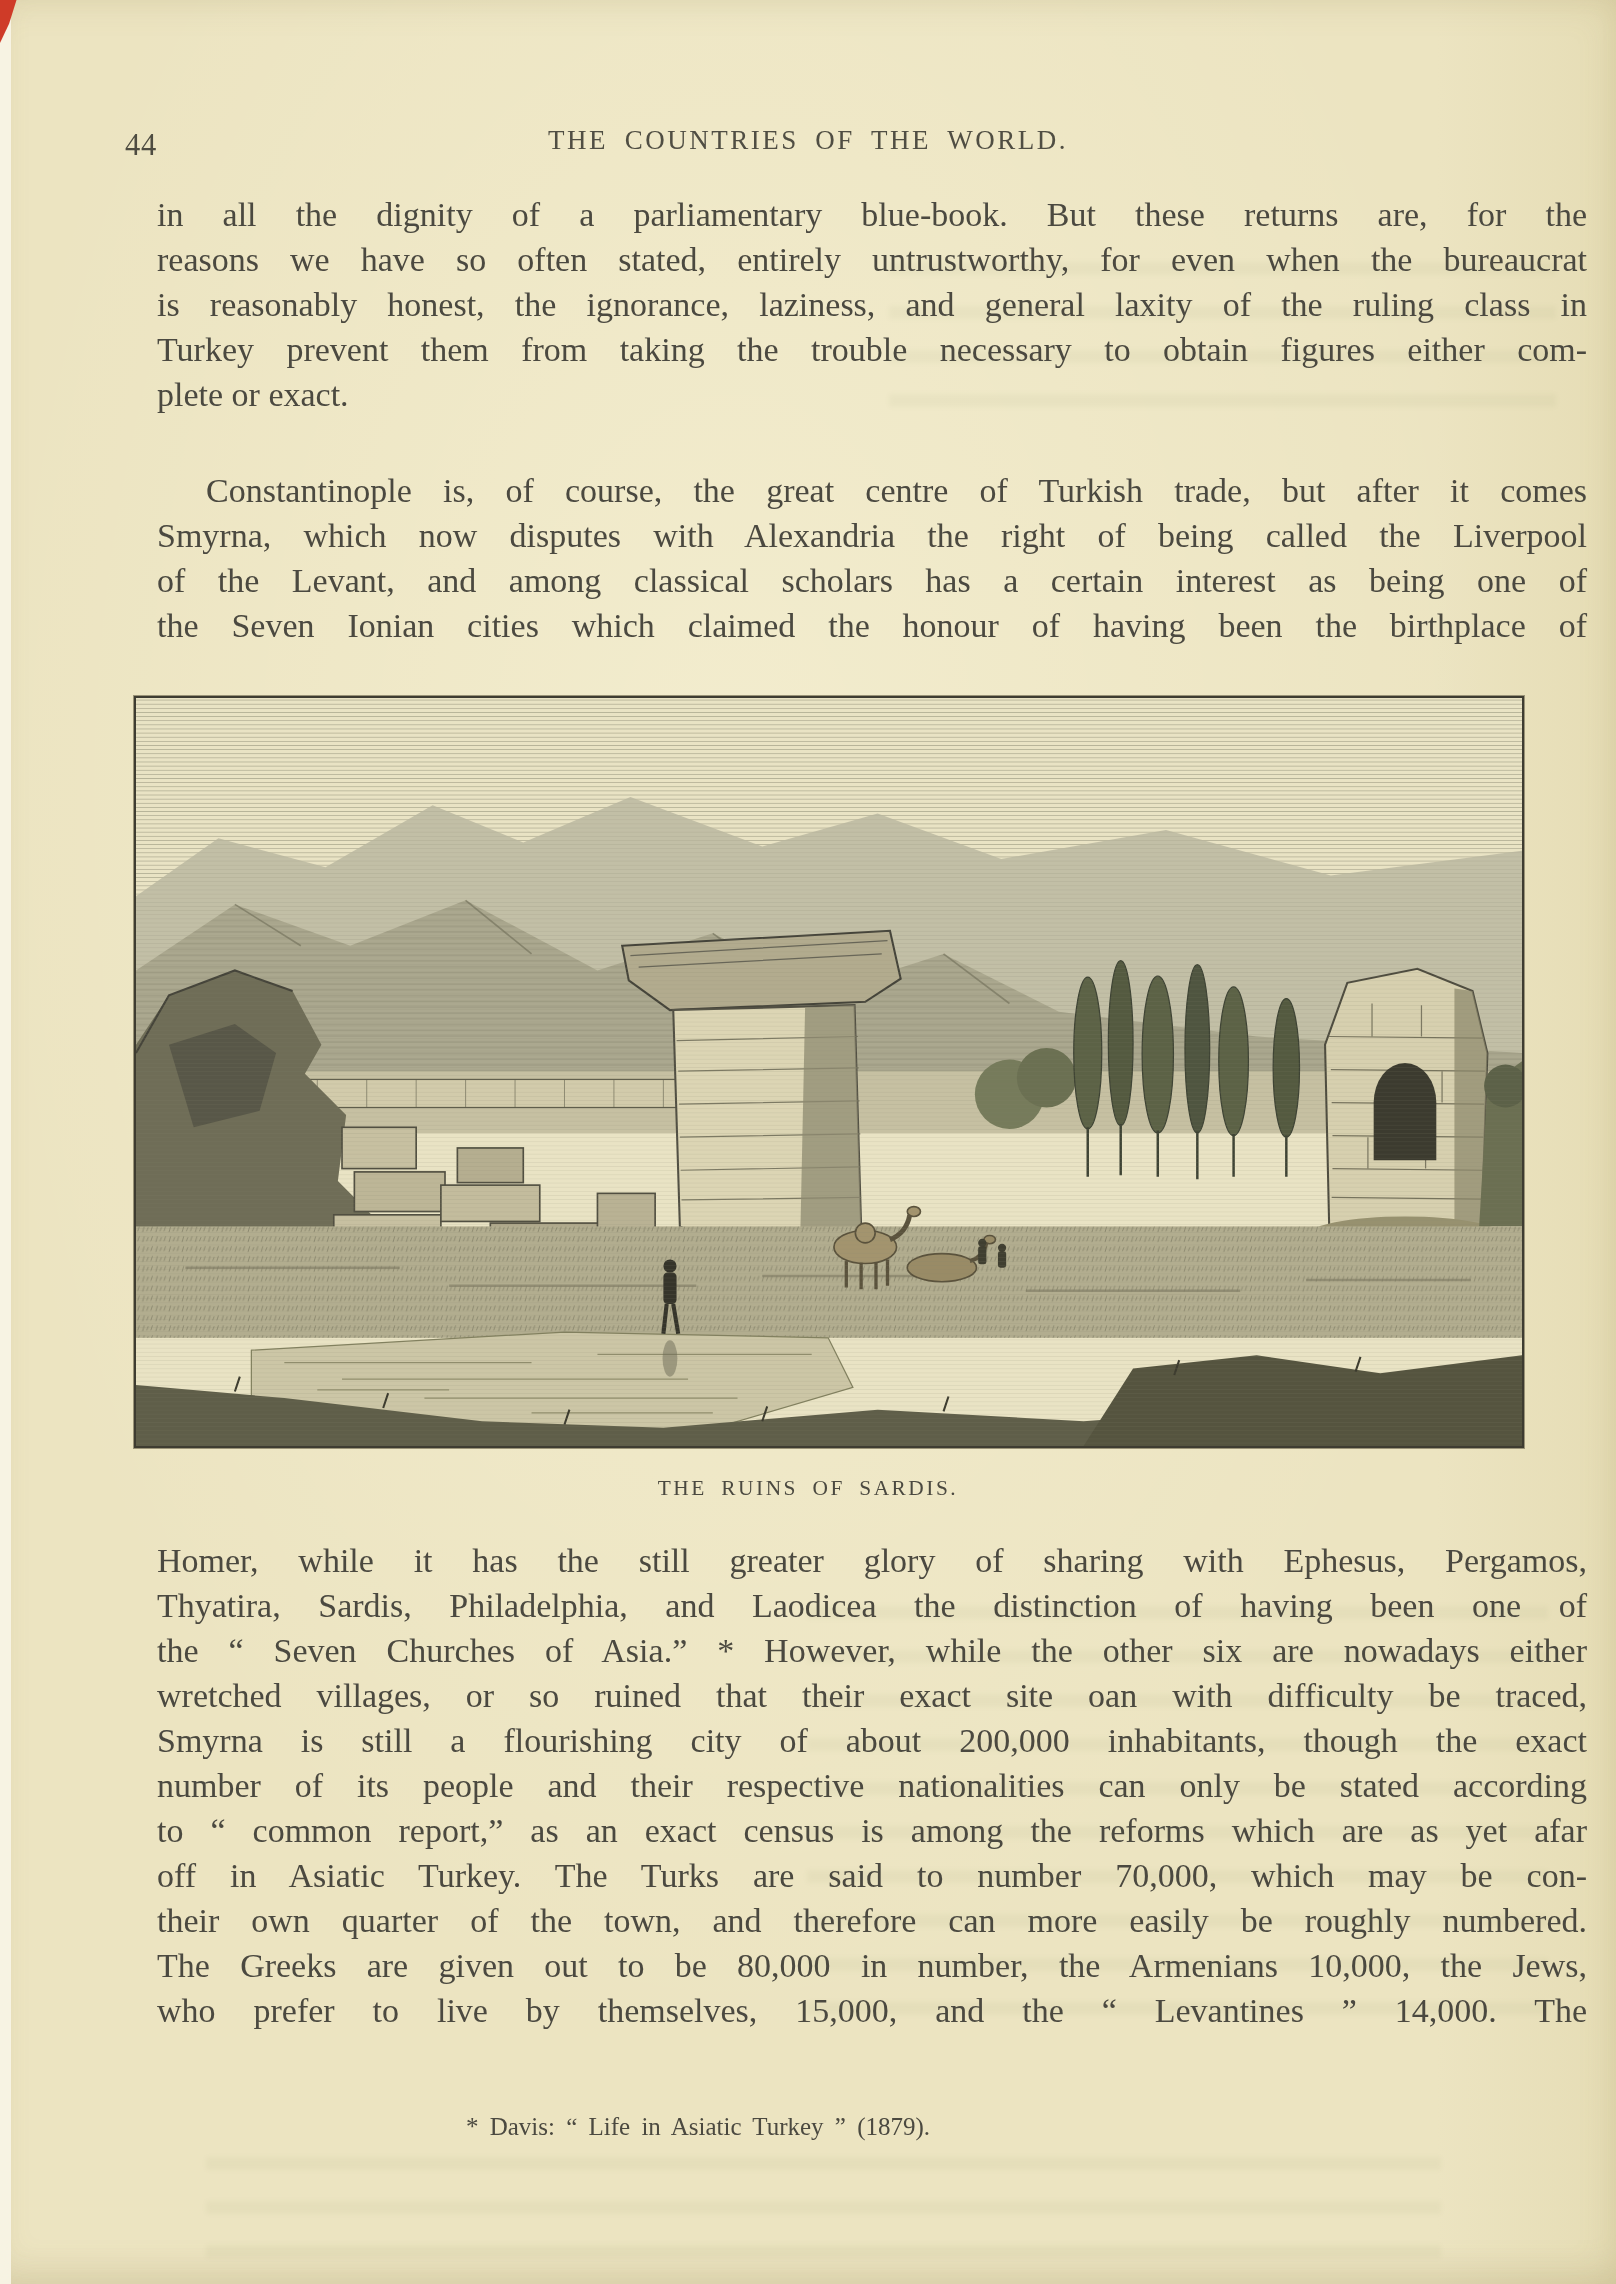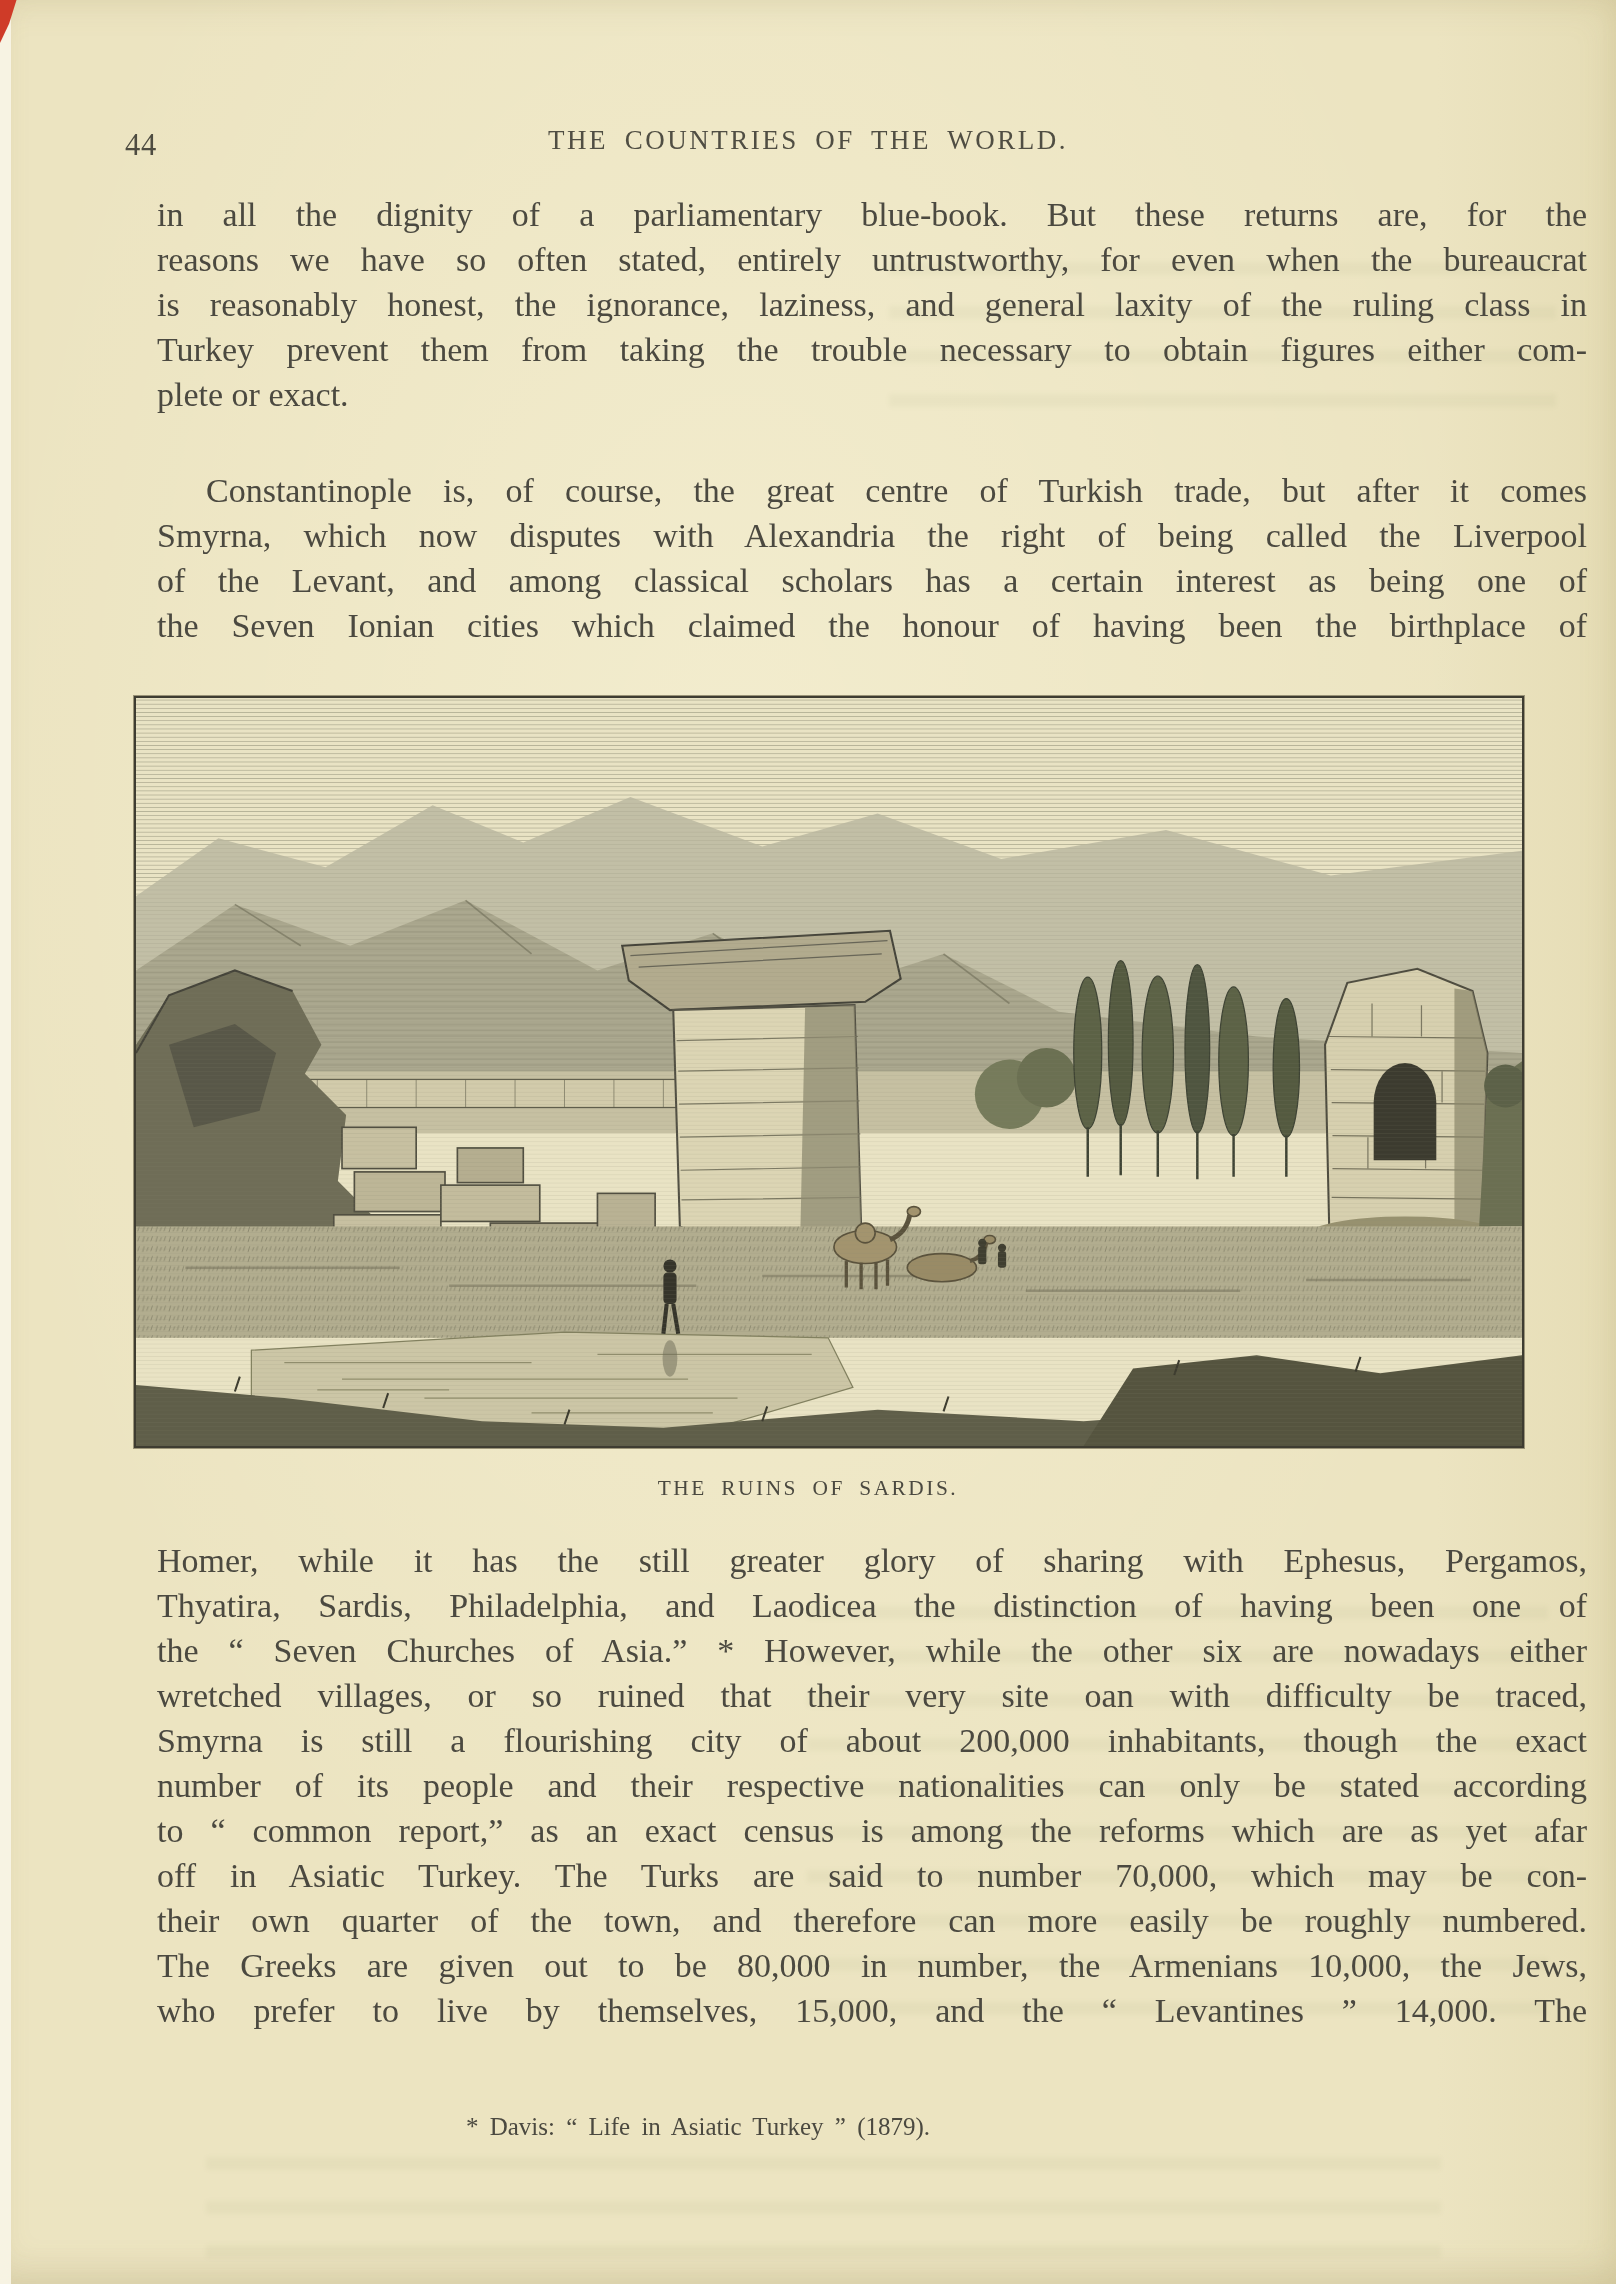--- a/index.html
+++ b/index.html
@@ -232,21 +232,21 @@
       <rect x="0" y="0" width="1682" height="906" fill="url(#hz)" opacity="0.16"></rect>
     </svg>
   </div>
 
   <div class="caption">THE RUINS OF SARDIS.</div>
 
   <div class="body-text" style="top:1538px;line-height:45px">
       <div class="tline">Homer, while it has the still greater glory of sharing with Ephesus, Pergamos,</div>
       <div class="tline">Thyatira, Sardis, Philadelphia, and Laodicea the distinction of having been one of</div>
       <div class="tline">the “ Seven Churches of Asia.” *   However, while the other six are nowadays either</div>
-      <div class="tline">wretched villages, or so ruined that their very site oan with difficulty be traced,</div>
+      <div class="tline">wretched villages, or so ruined that their exact site oan with difficulty be traced,</div>
       <div class="tline">Smyrna is still a flourishing city of about 200,000 inhabitants, though the exact</div>
       <div class="tline">number of its people and their respective nationalities can only be stated according</div>
       <div class="tline">to “ common report,” as an exact census is among the reforms which are as yet afar</div>
       <div class="tline">off in Asiatic Turkey.  The Turks are said to number 70,000, which may be con-</div>
       <div class="tline">their own quarter of the town, and therefore can more easily be roughly numbered.</div>
       <div class="tline">The Greeks are given out to be 80,000 in number, the Armenians 10,000, the  Jews,</div>
       <div class="tline">who prefer to live by themselves, 15,000, and the “ Levantines ”  14,000.   The</div>
     </div>
 
   <div class="footnote">* Davis: “ Life in Asiatic Turkey ” (1879).</div>

